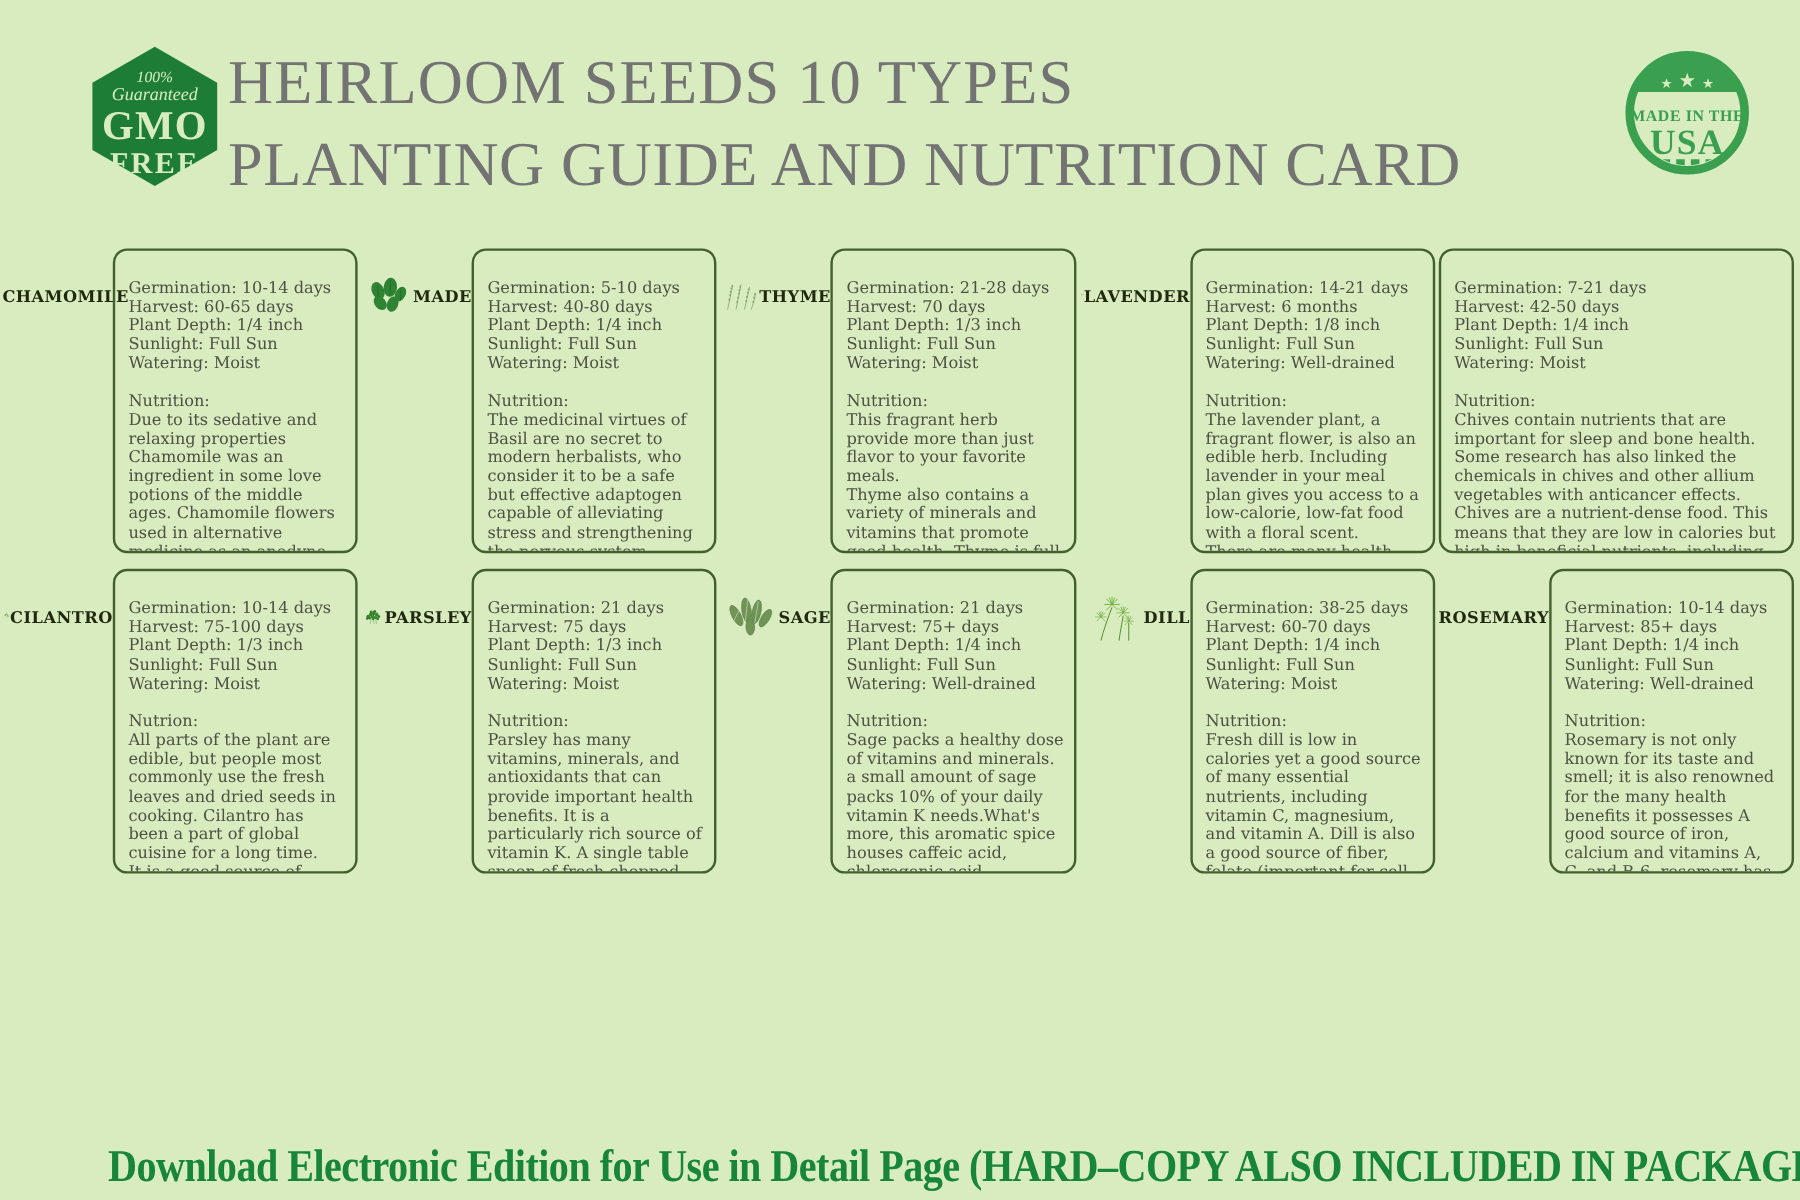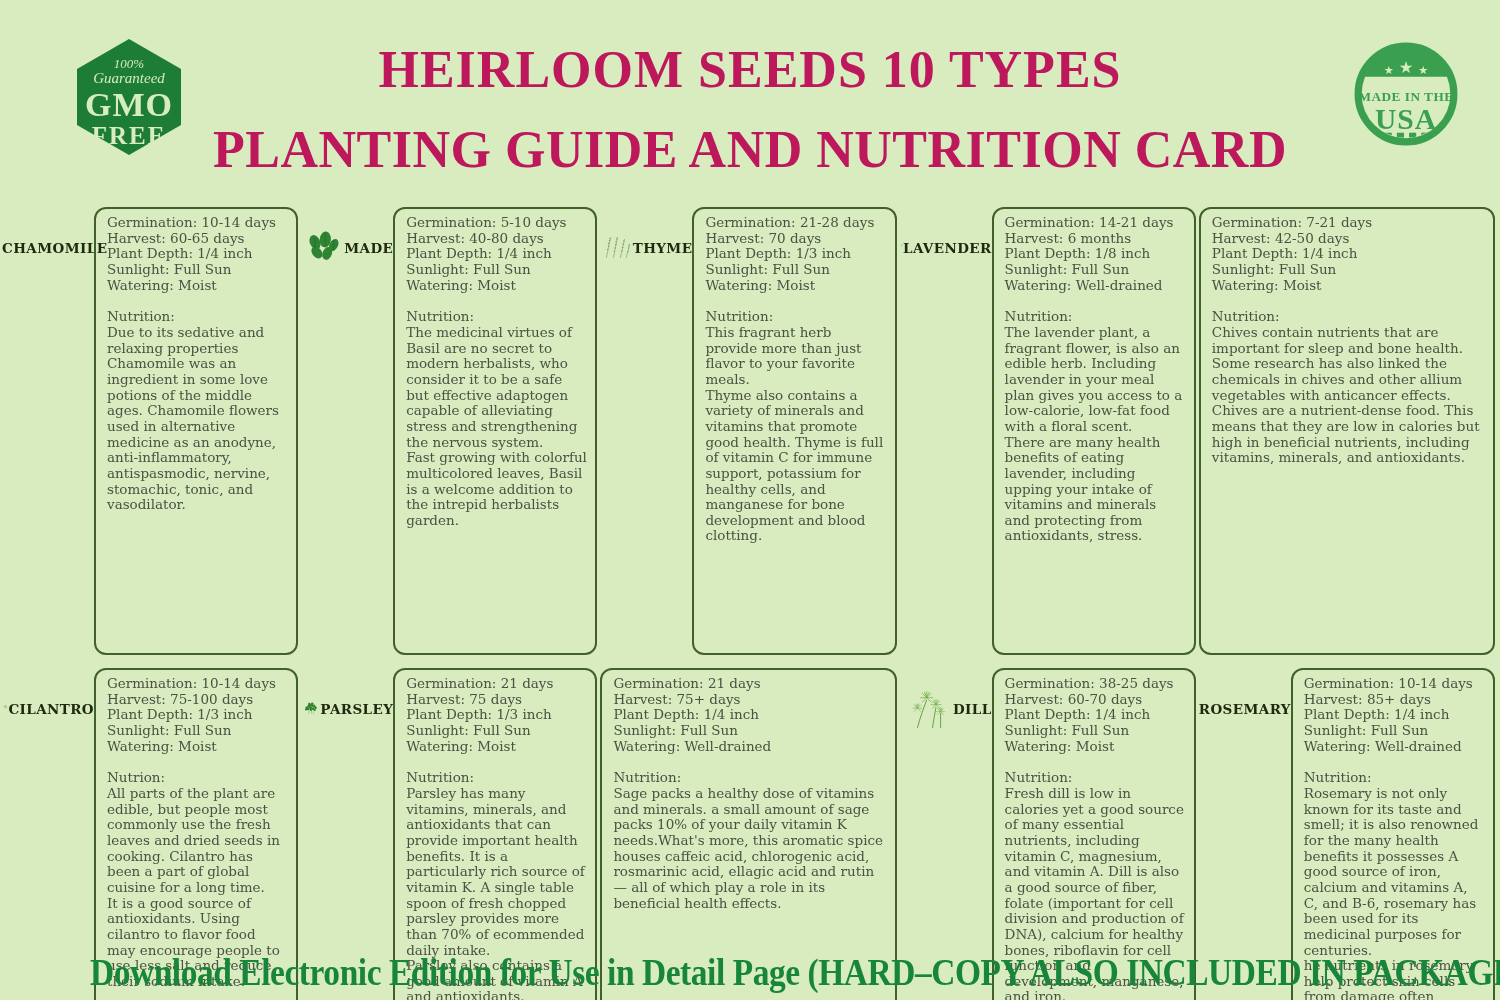--- a/index.html
+++ b/index.html
@@ -3,34 +3,34 @@
 <meta charset="utf-8">
 <style>
   html,body{margin:0;padding:0}
   body{
     width:1500px;height:1000px;position:relative;overflow:hidden;
     background:#d8ecbf;font-family:"DejaVu Serif",serif;
   }
   
   .badge-gmo{position:absolute;left:72px;top:36px;width:114px;height:122px}
   .badge-usa{position:absolute;left:1352px;top:40px;width:108px;height:108px}
-  .titles{position:absolute;top:42px;left:190px;width:1120px;text-align:center;
-    color:#be185d;font-weight:bold;font-family:"Liberation Serif",serif}
+  .titles{position:absolute;top:42px;left:190px;width:1120px;text-align:left;
+    color:#737373;font-weight:normal;font-family:"Liberation Serif",serif}
   .title-line1{font-size:52px;line-height:56px;letter-spacing:1px}
-  .title-line2{font-size:52px;line-height:56px;margin-top:24px;letter-spacing:0.5px}
+  .title-line2{font-size:52px;line-height:56px;margin-top:12px;letter-spacing:0.5px}
   
   .grid{position:absolute;top:207px;left:2px;width:1496px;
     display:grid;grid-template-columns:repeat(5,1fr);grid-row-gap:13px}
   .col{display:flex;align-items:flex-start}
   .side{flex:0 0 92px;width:92px;display:flex;flex-direction:row;align-items:center;padding-top:3px}
   .side svg{width:92px;height:72px;display:block}
   .herb-name{font-weight:bold;font-size:13.5px;color:#20290f;letter-spacing:.4px;
     white-space:nowrap;margin-top:3px}
-  .card{flex:1;height:448px;box-sizing:border-box;margin-right:3px;
-    border:2px solid #42602c;border-radius:12px;padding:6px 8px 6px 11px;
+  .card{flex:1;height:254px;box-sizing:border-box;margin-right:3px;
+    border:2px solid #42602c;border-radius:12px;padding:24px 8px 6px 11px;
     color:#4b5143;font-size:13.5px;line-height:1.16;overflow:hidden}
   .stats div{white-space:nowrap}
   .nutr-label{margin-top:16px}
   .nutr{white-space:pre-line}
   
   .footer{position:absolute;bottom:6px;left:0;width:1500px;text-align:center;
     font-family:"Liberation Serif",serif;font-weight:bold;font-size:38px;
     color:#17863a;white-space:nowrap;transform:scaleX(.88);transform-origin:center;
     letter-spacing:-0.5px}
   
@@ -323,20 +323,37 @@
         <div>Sunlight: Full Sun</div>
         <div>Watering: Moist</div>
       </div>
       <div class="nutr-label">Nutrition:</div>
       <div class="nutr">Parsley has many vitamins, minerals, and antioxidants that can provide important health benefits. It is a particularly rich source of vitamin K. A single table spoon of fresh chopped parsley provides more than 70% of ecommended daily intake.
 Parsley also contains a good amount of vitamin A and antioxidants.</div>
     </div>
   </div>
 
   <div class="col">
+    <div class="side">
+      <svg viewBox="0 0 92 72">
+        <g fill="#6f9456" stroke="#587a44" stroke-width="0.8">
+          <ellipse cx="26" cy="36" rx="7" ry="18" transform="rotate(-28 26 36)"></ellipse>
+          <ellipse cx="42" cy="28" rx="7.5" ry="20" transform="rotate(-8 42 28)"></ellipse>
+          <ellipse cx="58" cy="30" rx="7" ry="19" transform="rotate(12 58 30)"></ellipse>
+          <ellipse cx="72" cy="40" rx="6.5" ry="16" transform="rotate(32 72 40)"></ellipse>
+          <ellipse cx="48" cy="54" rx="7" ry="13" transform="rotate(-2 48 54)"></ellipse>
+        </g>
+        <g stroke="#cfe0bd" stroke-width="1" fill="none">
+          <path d="M19 50 L33 22"></path>
+            <path d="M40 46 L44 10"></path>
+            <path d="M55 48 L61 13"></path>
+        </g>
+      </svg>
+      <div class="herb-name">SAGE</div>
+    </div>
     <div class="card">
       <div class="stats">
         <div>Germination: 21 days</div>
         <div>Harvest: 75+ days</div>
         <div>Plant Depth: 1/4 inch</div>
         <div>Sunlight: Full Sun</div>
         <div>Watering: Well-drained</div>
       </div>
       <div class="nutr-label">Nutrition:</div>
       <div class="nutr">Sage packs a healthy dose of vitamins and minerals. a small amount of sage packs 10% of your daily vitamin K needs.What's more, this aromatic spice houses caffeic acid, chlorogenic acid, rosmarinic acid, ellagic acid and rutin — all of which play a role in its beneficial health effects.</div>

